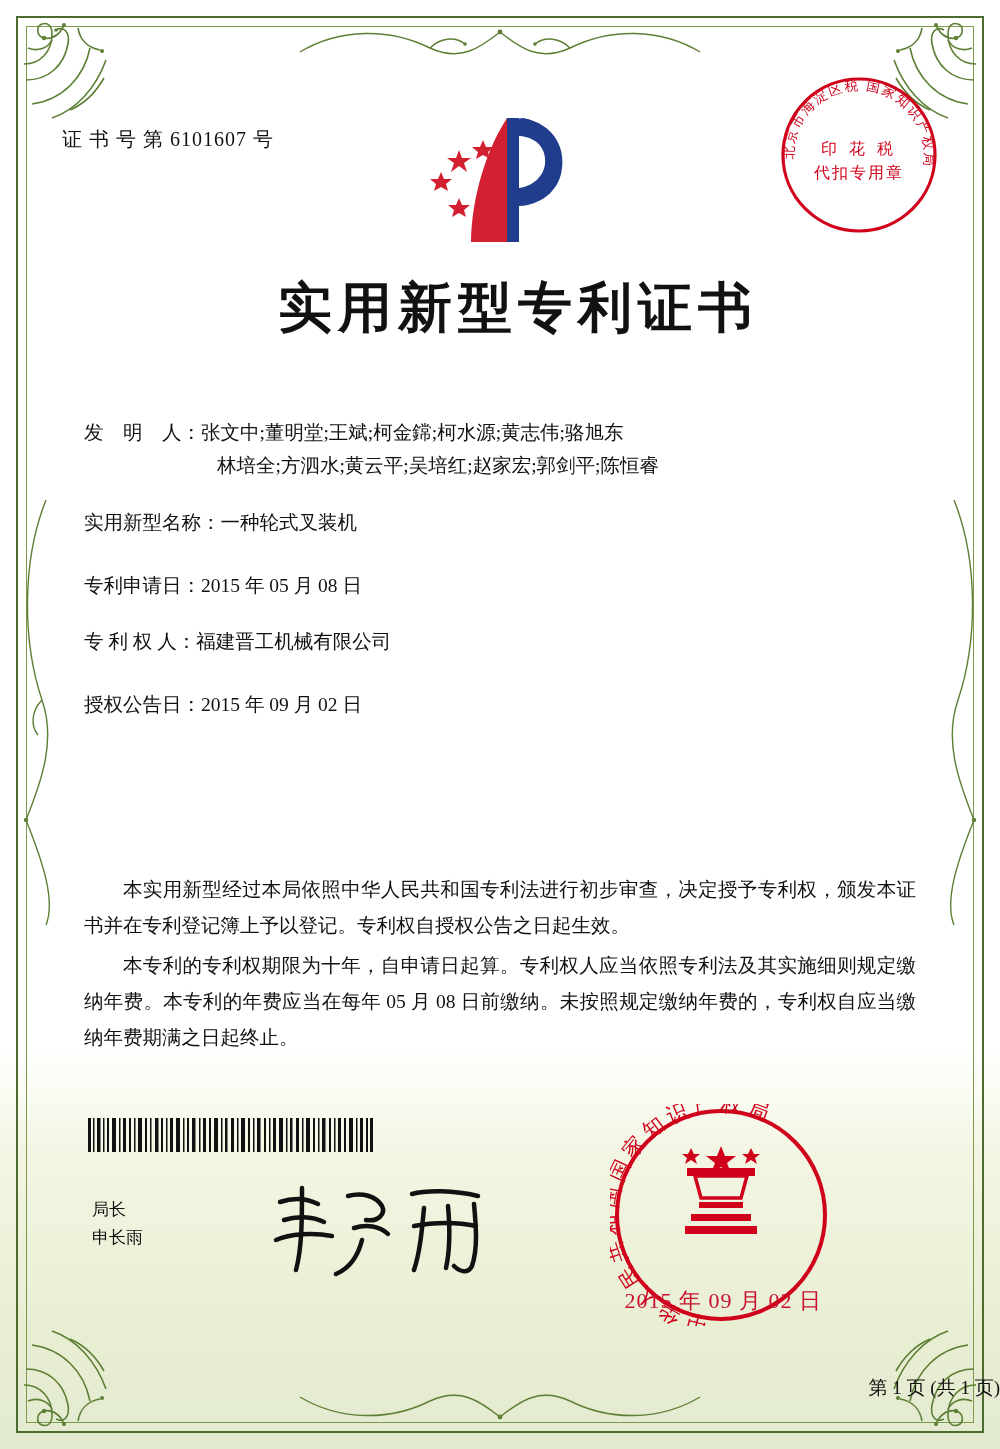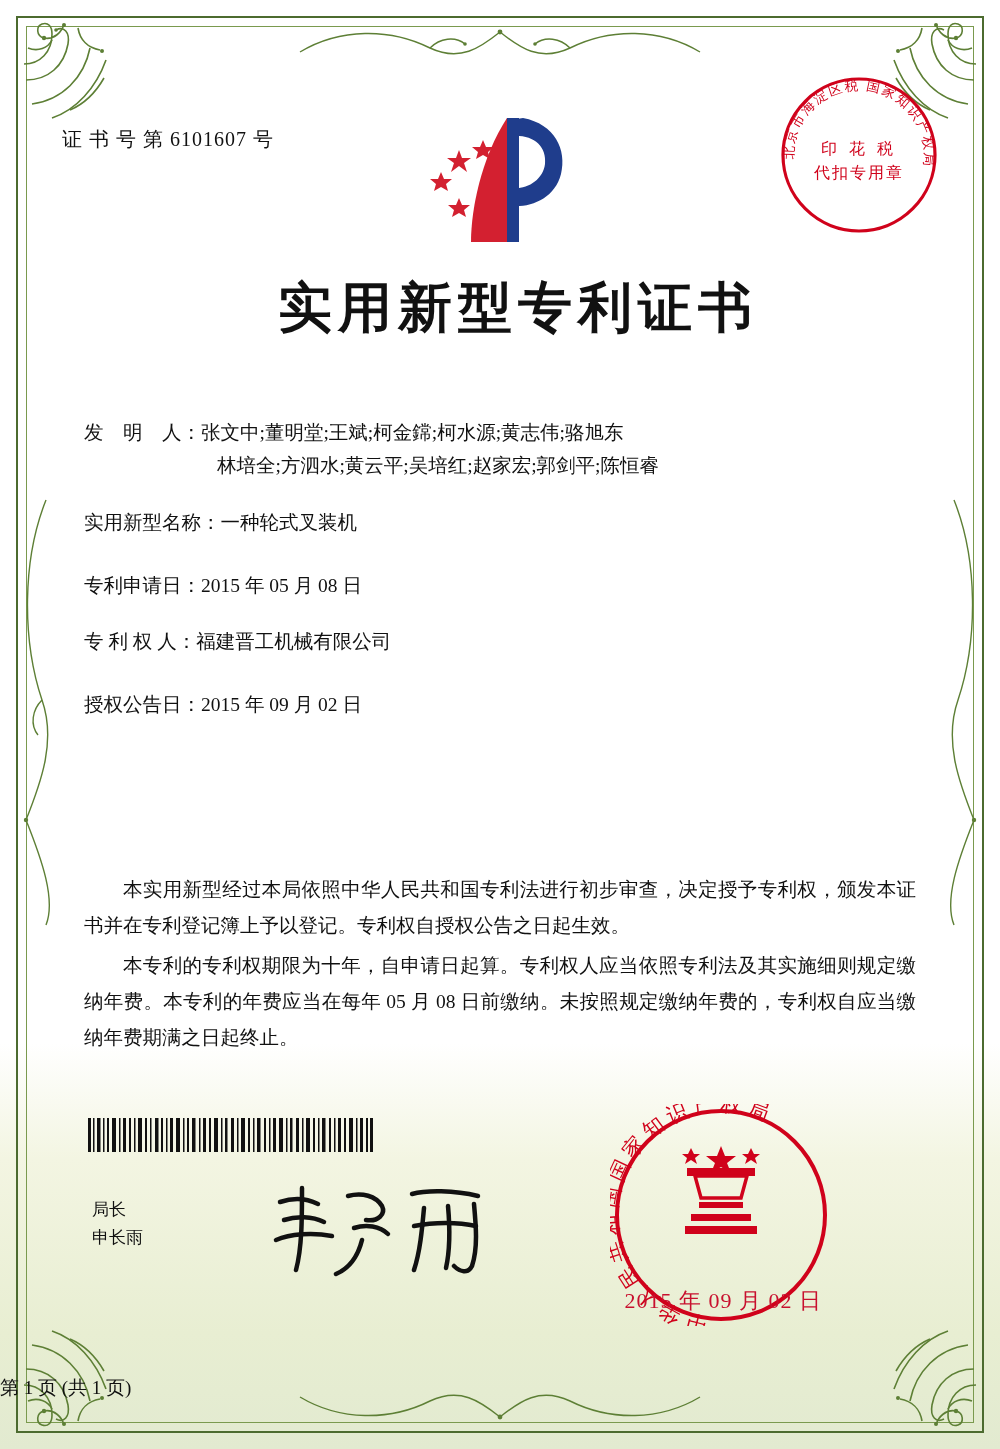--- a/index.html
+++ b/index.html
@@ -171,21 +171,21 @@
     top: 1286px;
     font-size: 22px;
     color: #c8102e;
     letter-spacing: 1px;
     white-space: nowrap;
   }
   .footer {
     position: absolute;
     left: 0; right: 0;
     bottom: 48px;
-    text-align: left;
+    text-align: right;
     font-size: 19px;
     color: #111;
   }
 </style>
 </head>
 <body>
 
 <div class="page">
 
   <div class="border-outer"></div>

